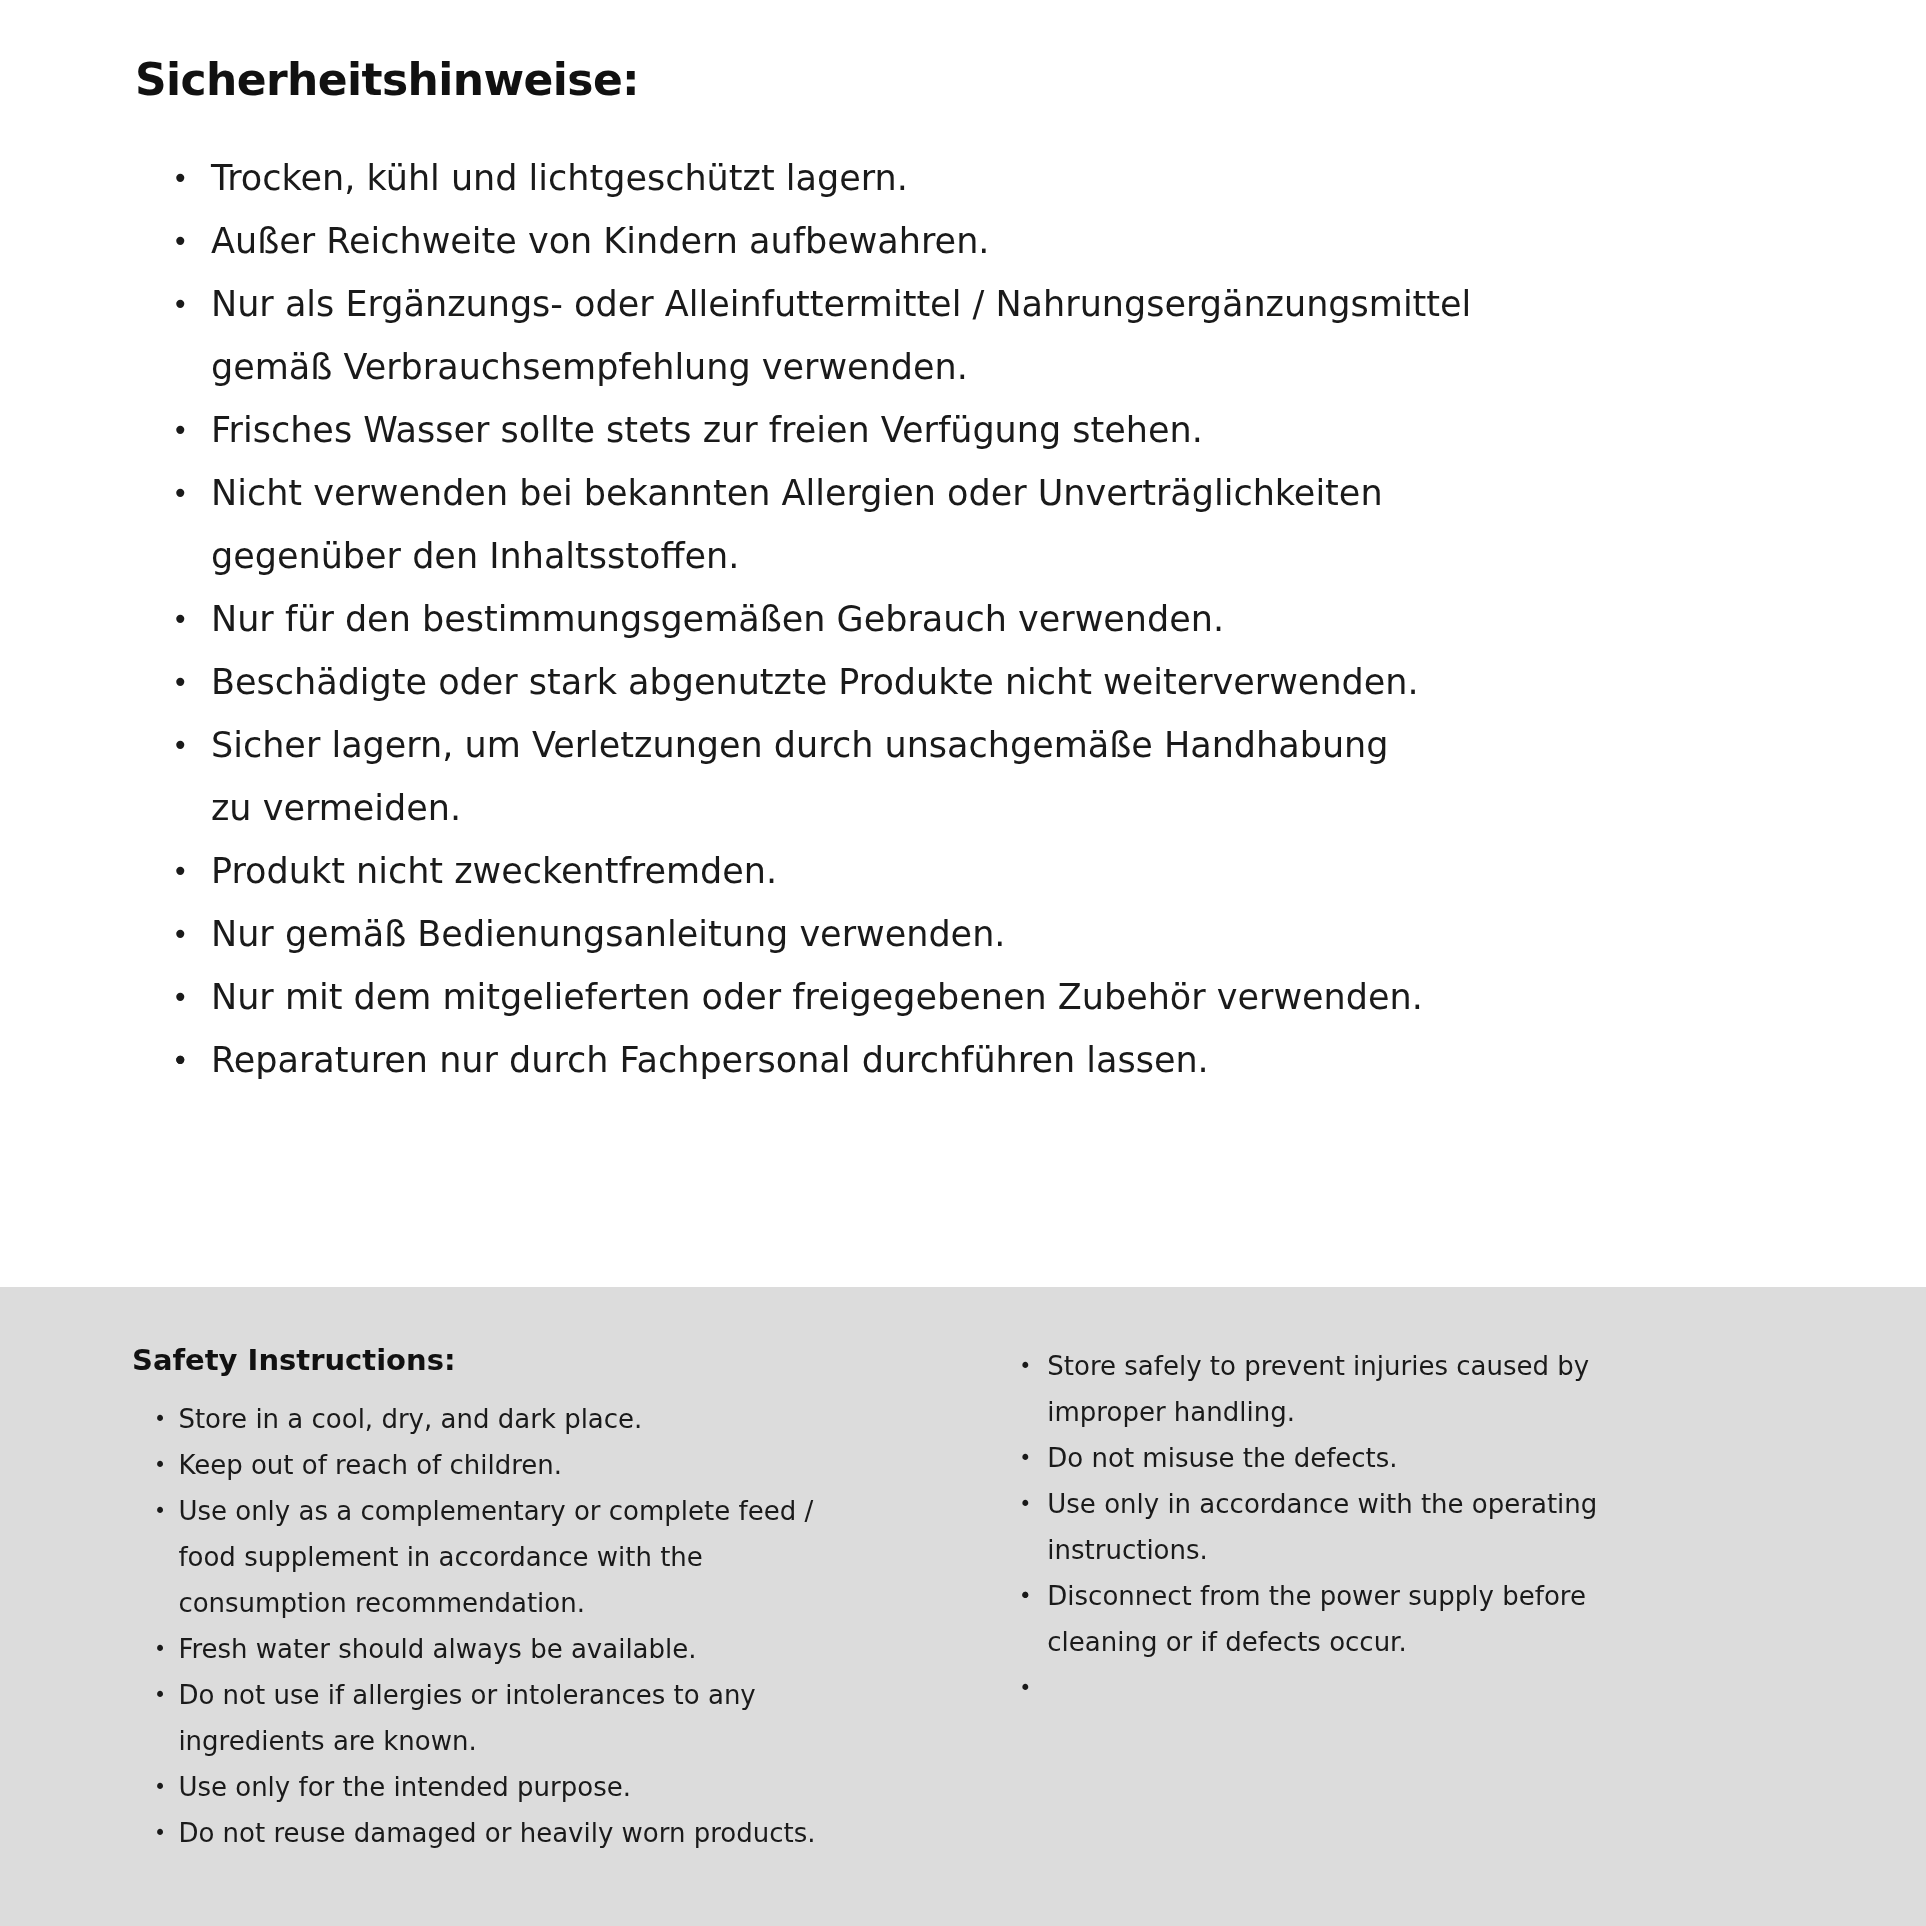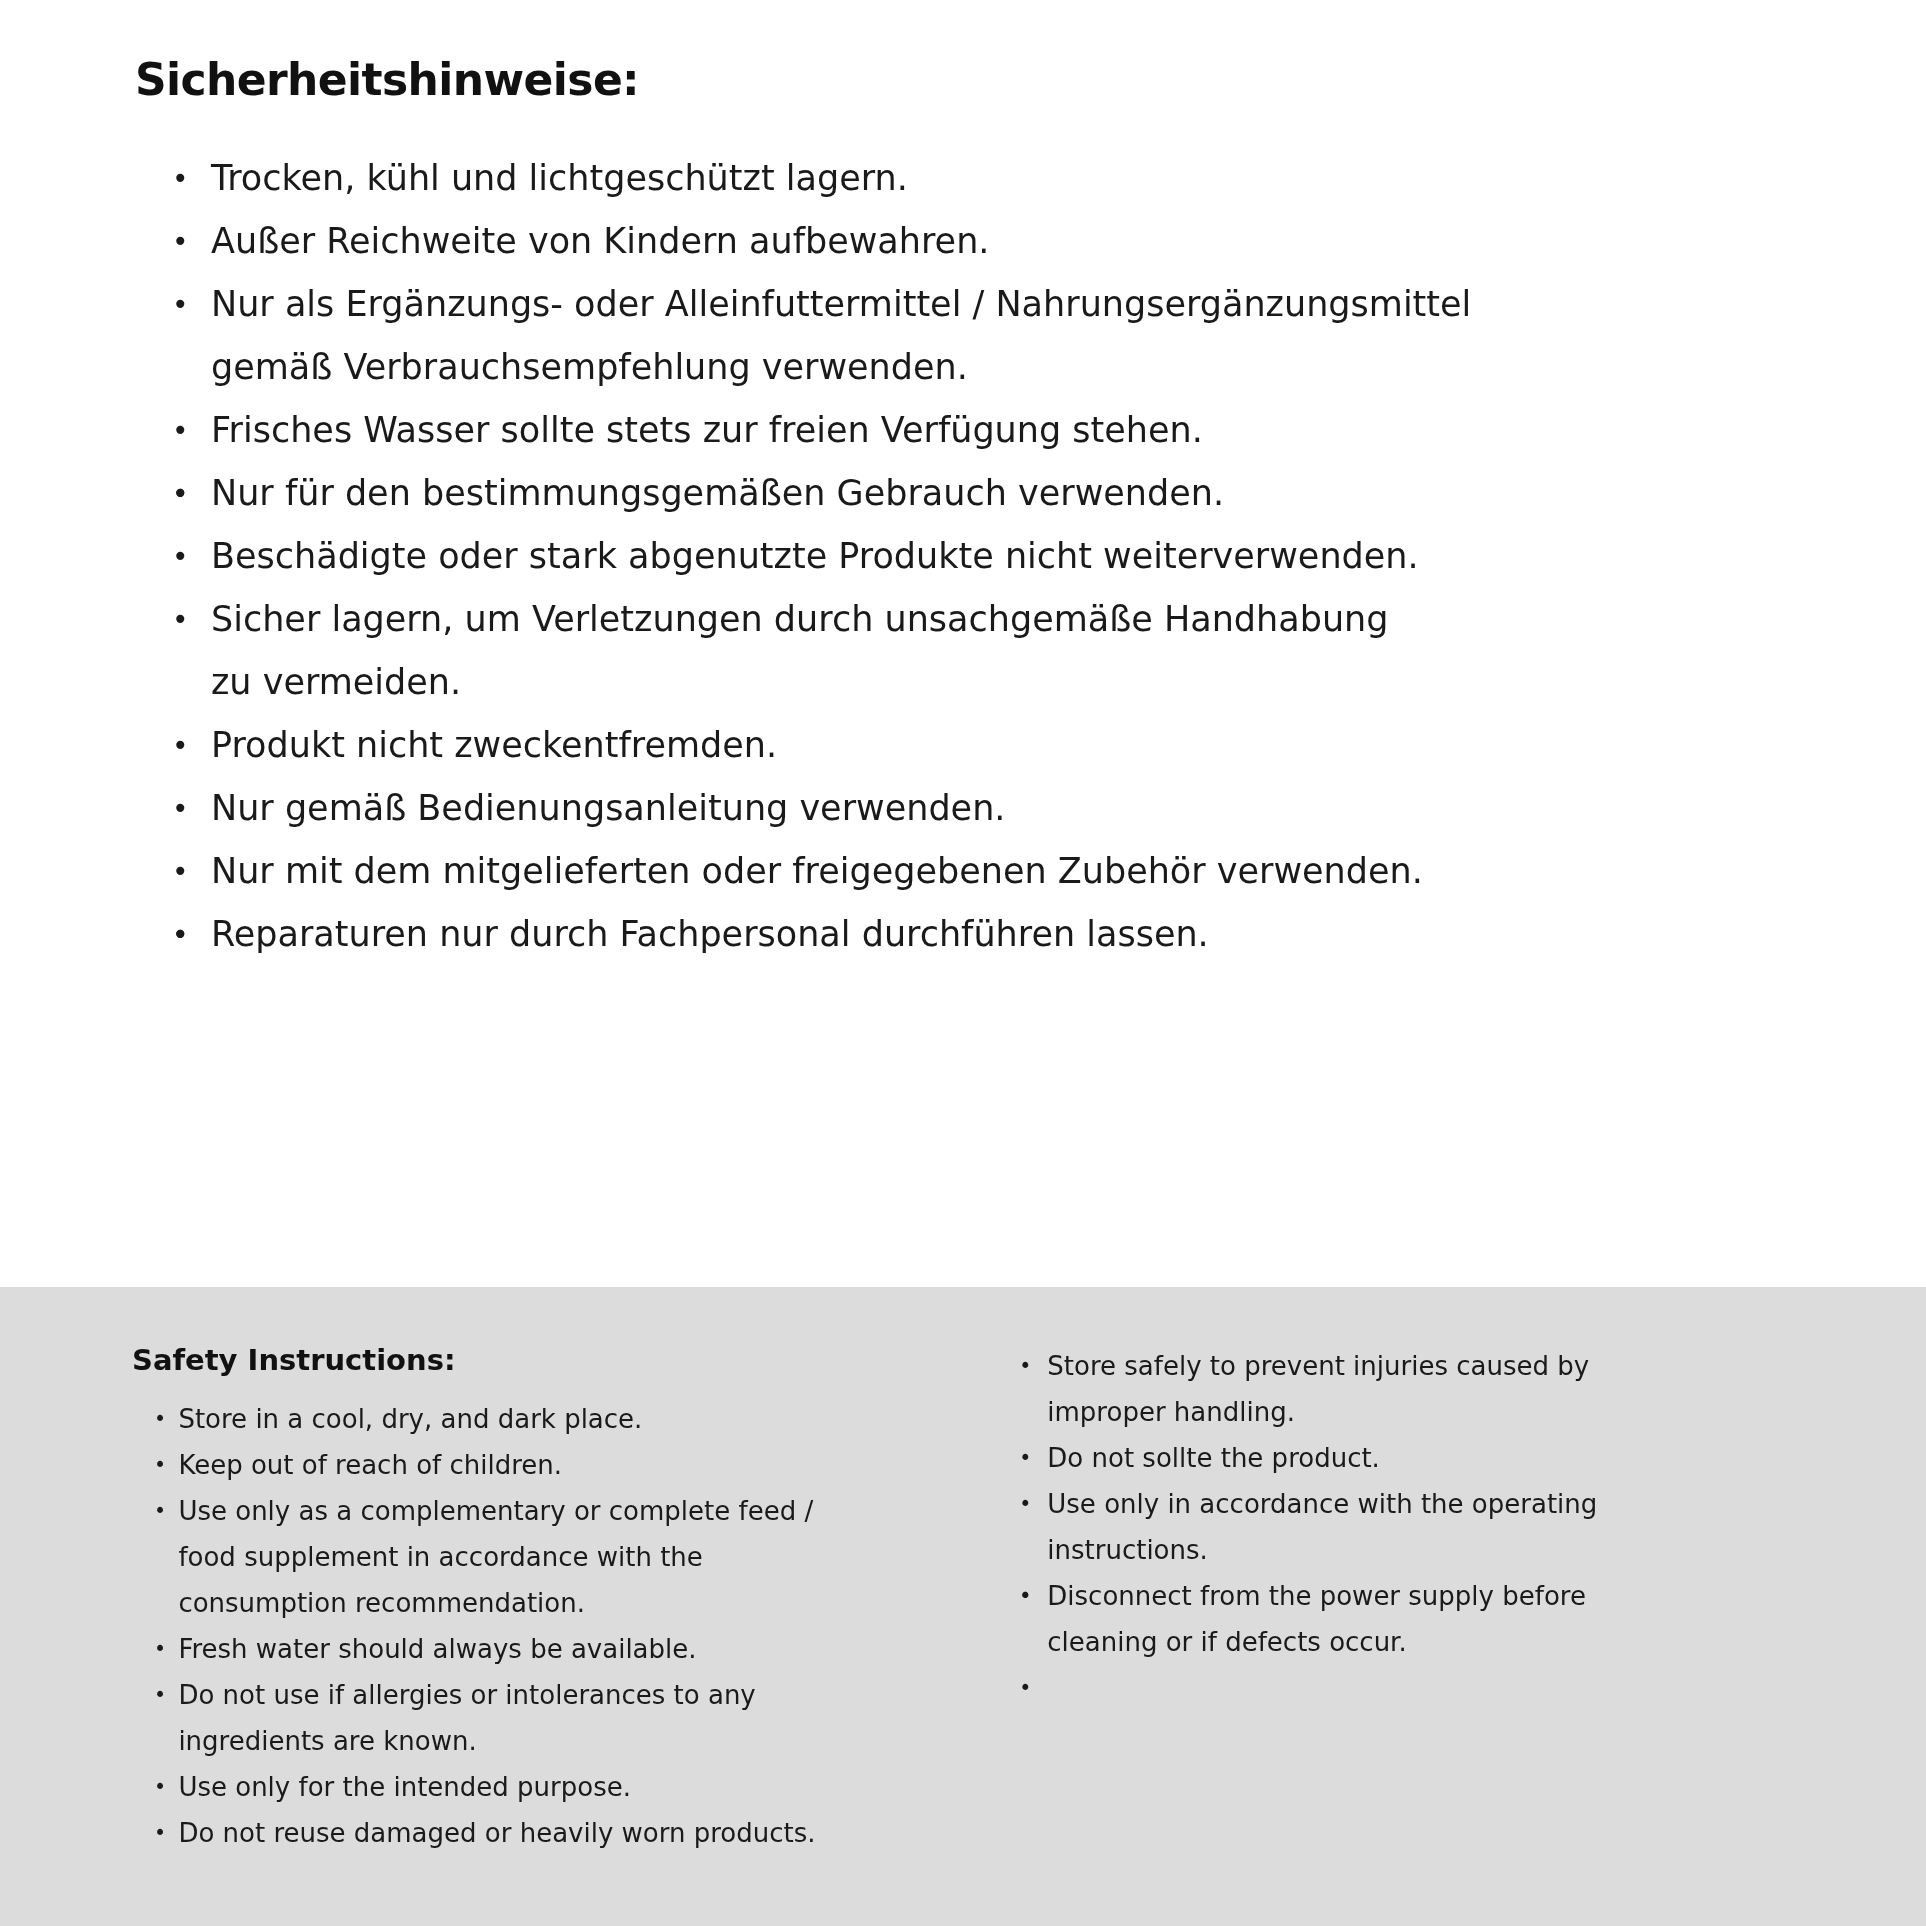--- a/index.html
+++ b/index.html
@@ -112,21 +112,22 @@
 <div class="page">
 
   <section class="de-section">
     <h1 class="de-title">Sicherheitshinweise:</h1>
     <ul class="bullets">
       <li><span class="bullet-mark">•</span><span>Trocken, kühl und lichtgeschützt lagern.</span></li>
       <li><span class="bullet-mark">•</span><span>Außer Reichweite von Kindern aufbewahren.</span></li>
       <li><span class="bullet-mark">•</span><span>Nur als Ergänzungs- oder Alleinfuttermittel / Nahrungsergänzungsmittel
 gemäß Verbrauchsempfehlung verwenden.</span></li>
       <li><span class="bullet-mark">•</span><span>Frisches Wasser sollte stets zur freien Verfügung stehen.</span></li>
-      <li><span class="bullet-mark">•</span></li>
+      <li><span class="bullet-mark">•</span><span>Nicht verwenden bei bekannten Allergien oder Unverträglichkeiten
+gegenüber den Inhaltsstoffen.</span></li>
       <li><span class="bullet-mark">•</span><span>Nur für den bestimmungsgemäßen Gebrauch verwenden.</span></li>
       <li><span class="bullet-mark">•</span><span>Beschädigte oder stark abgenutzte Produkte nicht weiterverwenden.</span></li>
       <li><span class="bullet-mark">•</span><span>Sicher lagern, um Verletzungen durch unsachgemäße Handhabung
 zu vermeiden.</span></li>
       <li><span class="bullet-mark">•</span><span>Produkt nicht zweckentfremden.</span></li>
       <li><span class="bullet-mark">•</span><span>Nur gemäß Bedienungsanleitung verwenden.</span></li>
       <li><span class="bullet-mark">•</span><span>Nur mit dem mitgelieferten oder freigegebenen Zubehör verwenden.</span></li>
       <li><span class="bullet-mark">•</span></li>
       <li><span class="bullet-mark">•</span><span>Reparaturen nur durch Fachpersonal durchführen lassen.</span></li>
     </ul>
@@ -145,21 +146,21 @@
         <li><span class="bullet-mark">•</span><span>Do not use if allergies or intolerances to any
 ingredients are known.</span></li>
         <li><span class="bullet-mark">•</span><span>Use only for the intended purpose.</span></li>
         <li><span class="bullet-mark">•</span><span>Do not reuse damaged or heavily worn products.</span></li>
       </ul>
     </div>
     <div class="en-col-right">
       <ul class="bullets">
         <li><span class="bullet-mark">•</span><span>Store safely to prevent injuries caused by
 improper handling.</span></li>
-        <li><span class="bullet-mark">•</span><span>Do not sollte the product.</span></li>
+        <li><span class="bullet-mark">•</span><span>Do not misuse the defects.</span></li>
         <li><span class="bullet-mark">•</span><span>Use only in accordance with the operating
 instructions.</span></li>
         <li><span class="bullet-mark">•</span></li>
         <li><span class="bullet-mark">•</span><span>Disconnect from the power supply before
 cleaning or if defects occur.</span></li>
         <li><span class="bullet-mark">•</span></li>
       </ul>
     </div>
   </section>
 

